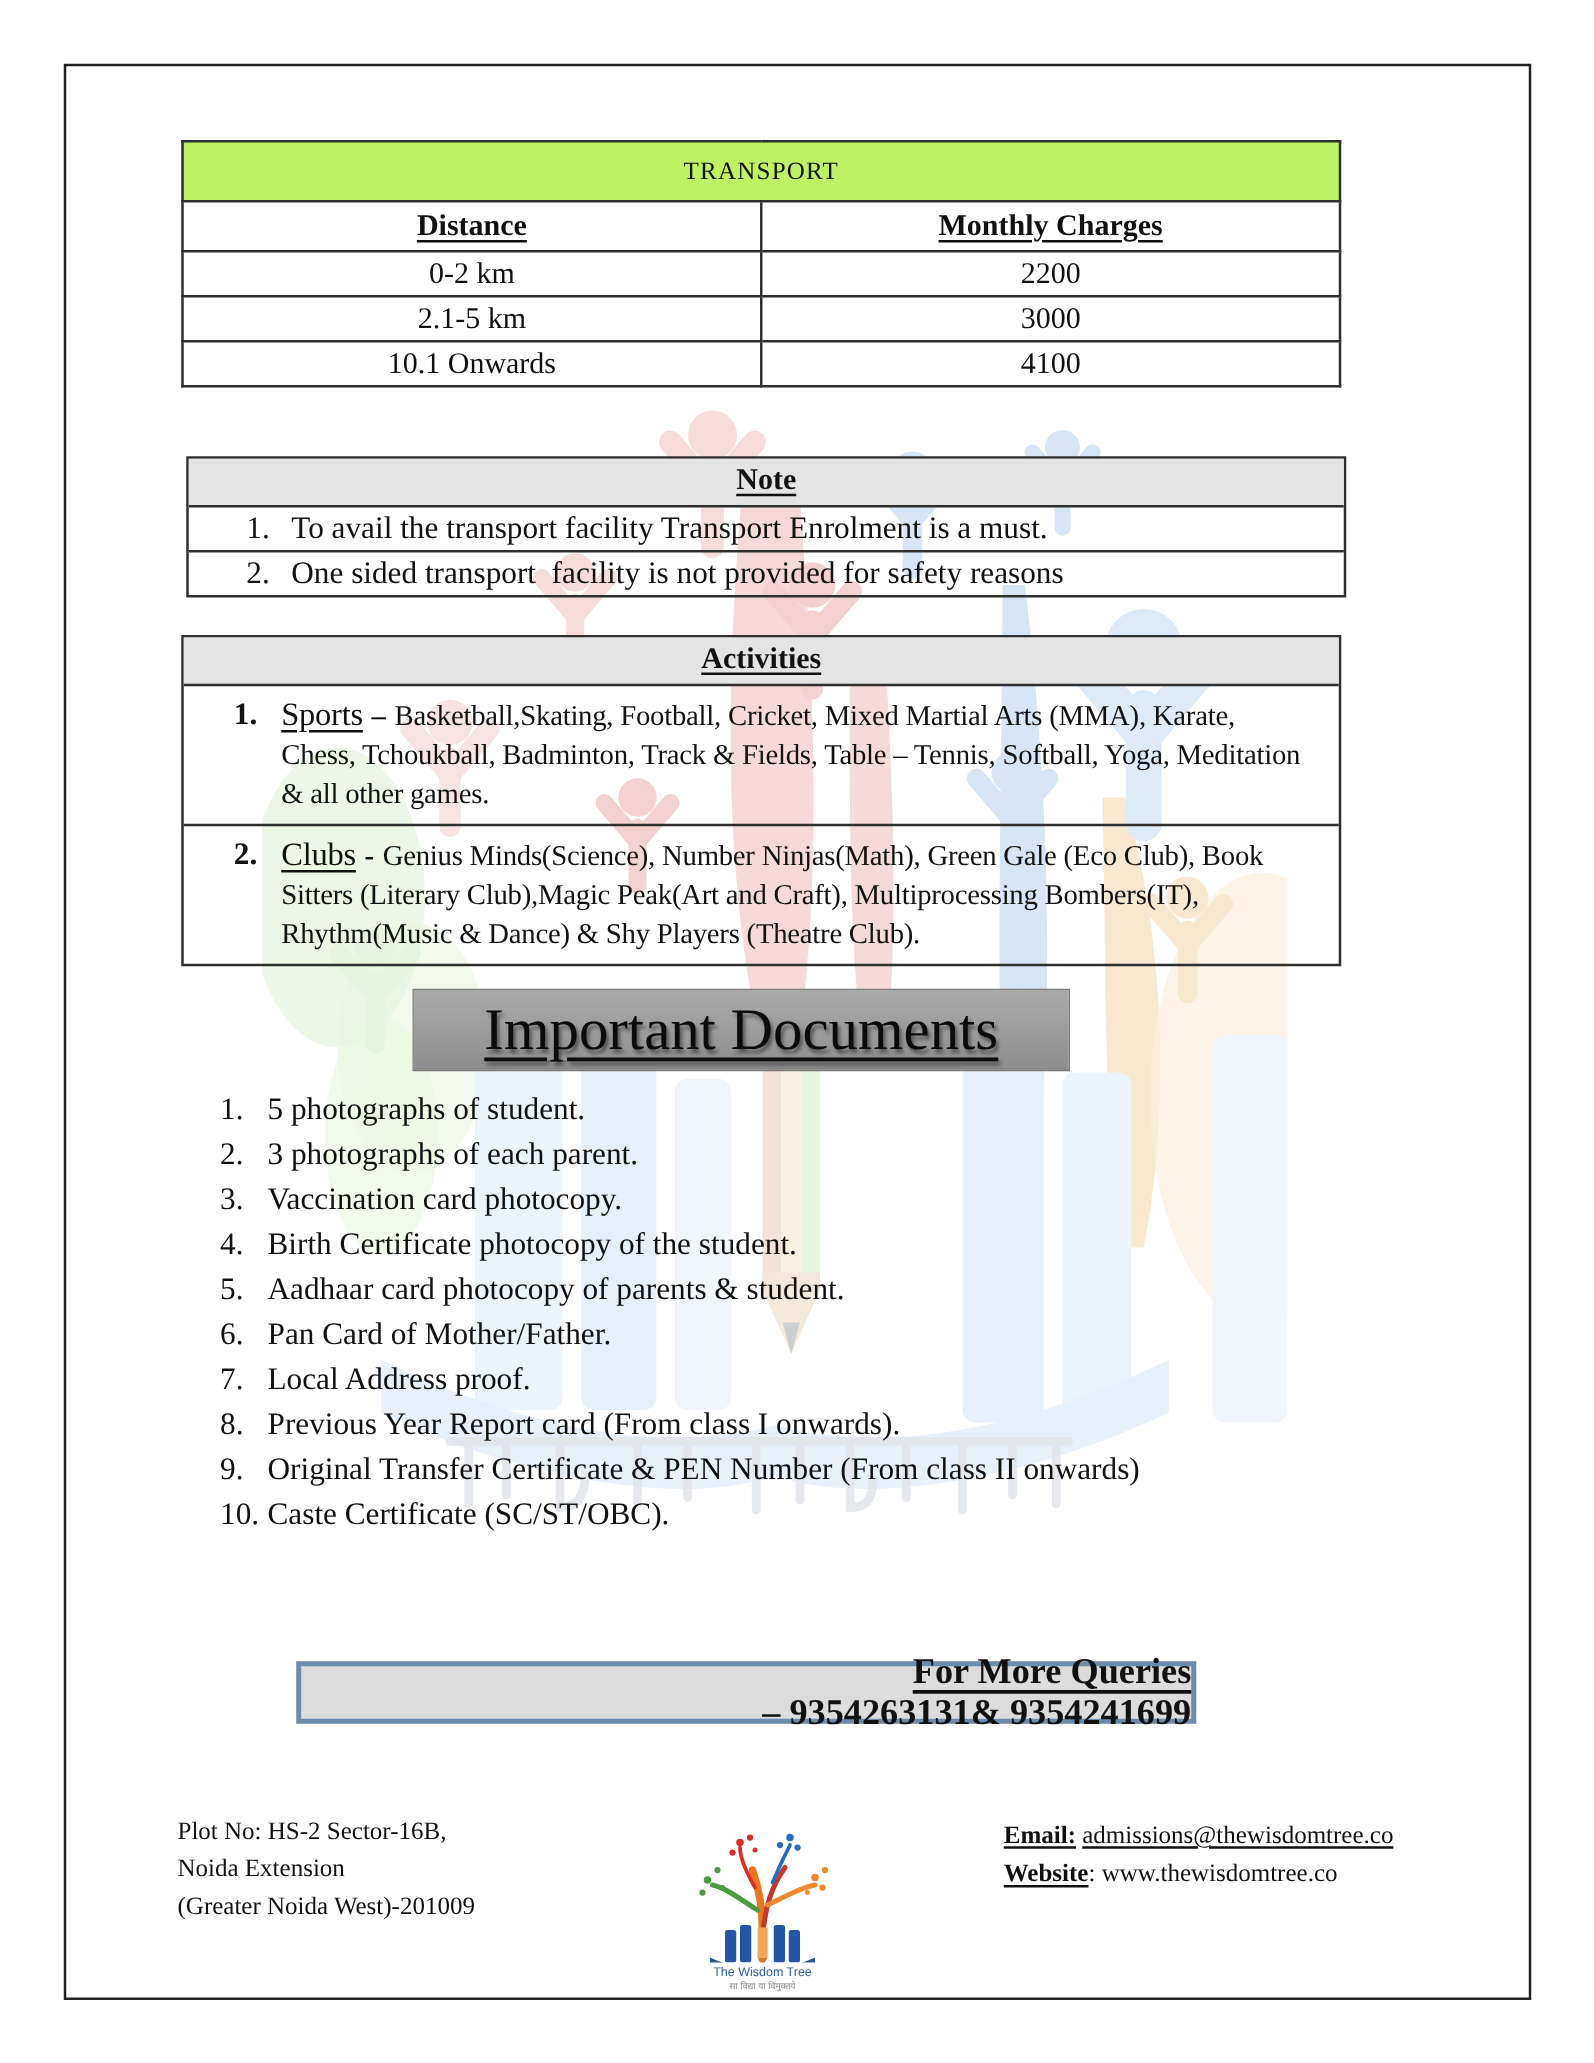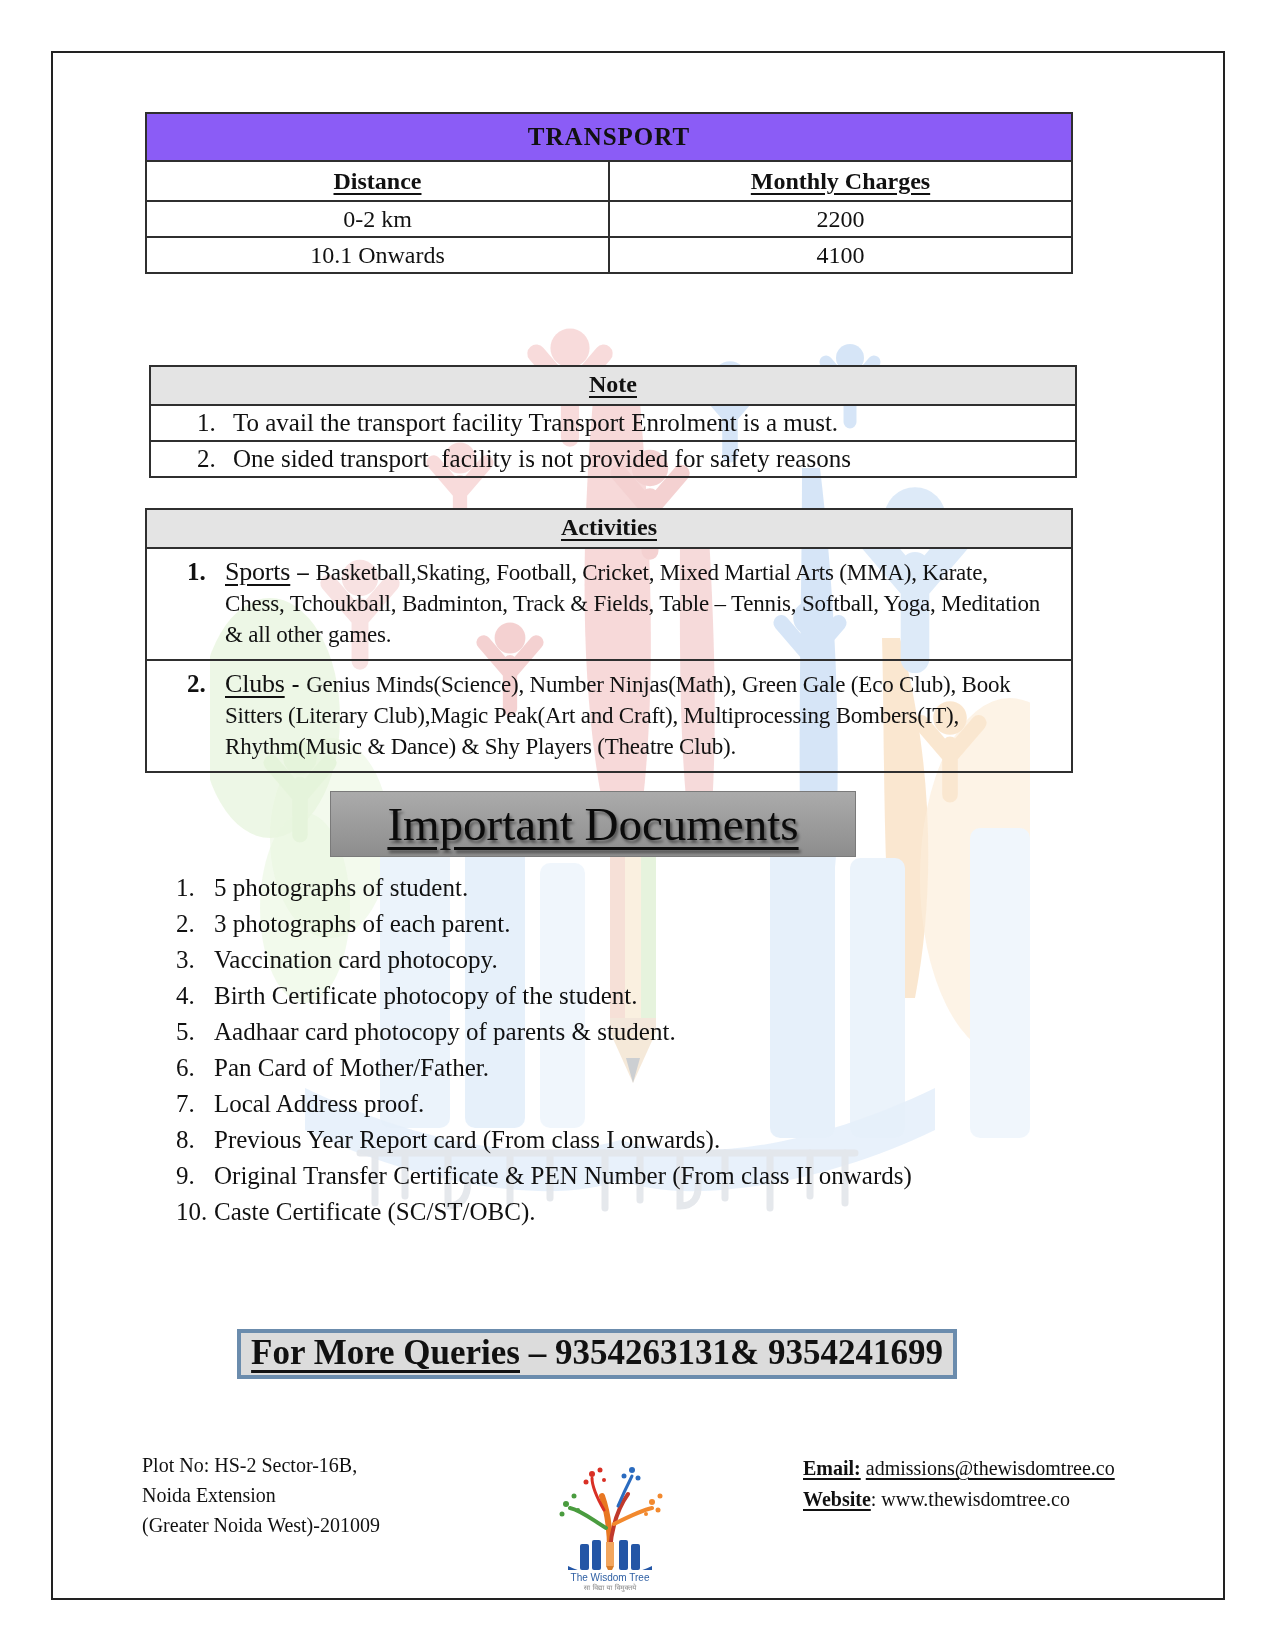--- a/index.html
+++ b/index.html
@@ -9,21 +9,21 @@
          border:2px solid #222;z-index:1;pointer-events:none;}
   .layer{position:absolute;z-index:2;}
 
   
   .wm{position:absolute;left:210px;top:318px;width:820px;height:922px;z-index:0;opacity:.5;}
 
   
   .transport{left:145px;top:112px;width:928px;}
   .transport table{width:100%;border-collapse:collapse;table-layout:fixed;}
   .transport th,.transport td{border:2px solid #2f2f2f;text-align:center;}
-  .t-title{background:#8b5cf6;font-size:25px;font-weight:bold;height:44px;letter-spacing:1px;}
+  .t-title{background:#bef264;font-size:20px;font-weight:normal;height:44px;letter-spacing:1px;}
   .t-col{height:40px;font-size:24px;font-weight:bold;}
   .t-col span{text-decoration:underline;text-decoration-thickness:2px;text-underline-offset:4px;}
   .transport td{height:32px;font-size:24px;}
 
   
   .sec{border:2px solid #2f2f2f;}
   .sec-head{background:#e4e4e4;border-bottom:2px solid #2f2f2f;text-align:center;
             font-size:24px;font-weight:bold;padding:4px 0 6px 0;}
   .sec-head span{text-decoration:underline;text-decoration-thickness:2px;text-underline-offset:4px;}
   .note{left:149px;top:365px;width:924px;}
@@ -48,22 +48,22 @@
   .impdoc span{font-size:47px;line-height:1;color:#0b0b0b;
                text-decoration:underline;text-decoration-thickness:3px;text-underline-offset:7px;
                text-shadow:2px 3px 3px rgba(0,0,0,.45);}
 
   .doclist{left:176px;top:870px;width:920px;}
   .doc-item{display:flex;font-size:25px;line-height:36px;}
   .doc-num{flex:0 0 auto;min-width:38px;}
 
   
   .banner{left:237px;top:1329px;width:712px;height:42px;background:#dcdcdc;
-          border:4px solid #6b8cad;display:flex;align-items:flex-start;justify-content:center;
-          font-size:35px;font-weight:bold;}
+          border:4px solid #6b8cad;display:flex;align-items:flex-end;justify-content:center;
+          font-size:29px;font-weight:bold;flex-direction:column;}
   .banner .q-label{text-decoration:underline;text-decoration-thickness:3px;text-underline-offset:6px;}
   .banner .q-rest{white-space:pre;}
 
   
   .addr{left:142px;top:1450px;font-size:20px;line-height:30px;}
   .contact{left:803px;top:1453px;font-size:20px;line-height:31px;}
   .c-label{font-weight:bold;text-decoration:underline;text-decoration-thickness:2px;text-underline-offset:3px;}
   .c-link{text-decoration:underline;text-underline-offset:3px;color:#111;}
   .logo{left:540px;top:1458px;width:140px;text-align:center;}
   .logo-name{font-family:"Liberation Sans","DejaVu Sans",sans-serif;font-size:10px;color:#2e5fa3;margin-top:-2px;}
@@ -146,20 +146,24 @@
           <th><span>Distance</span></th>
           <th><span>Monthly Charges</span></th>
         </tr>
       </thead>
       <tbody>
   <tr>
     <td>0-2 km</td>
     <td>2200</td>
   </tr>
 
+  <tr>
+    <td>2.1-5 km</td>
+    <td>3000</td>
+  </tr>
 
 
   <tr>
     <td>10.1 Onwards</td>
     <td>4100</td>
   </tr>
 </tbody>
     </table>
   </div>
 

